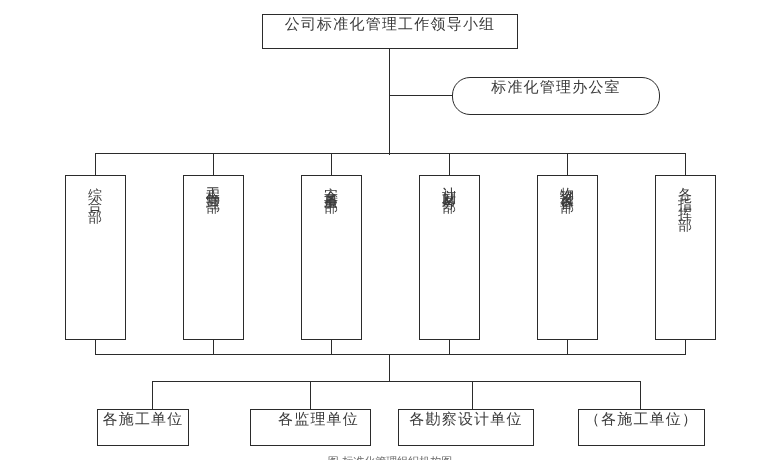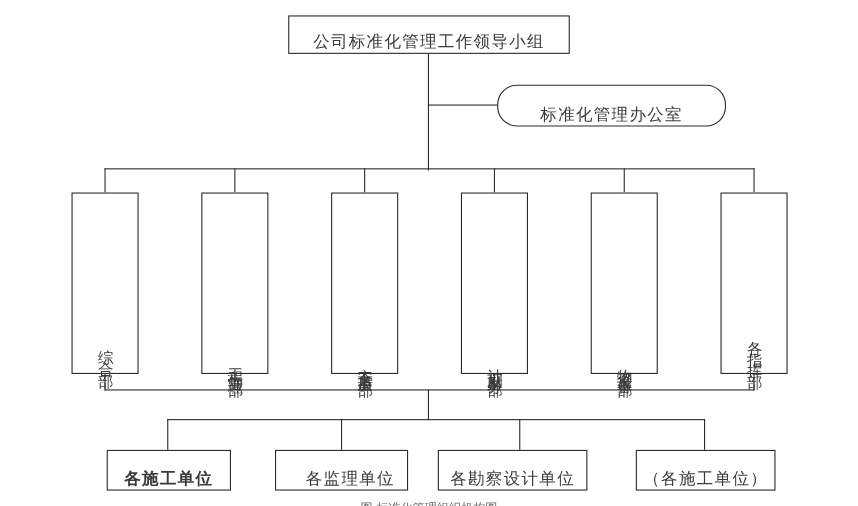--- a/index.html
+++ b/index.html
@@ -14,21 +14,21 @@
     background: #ffffff;
     font-family: "DejaVu Sans", "Liberation Sans", sans-serif;
     overflow: hidden;
   }
   .box {
     position: absolute;
     box-sizing: border-box;
     border: 1.4px solid #2b2b2b;
     background: #ffffff;
     display: flex;
-    align-items: flex-end;
+    align-items: flex-start;
     justify-content: center;
     color: #3a3a3a;
     z-index: 2;
   }
   .box-h {
     font-size: 15px;
     letter-spacing: 1.2px;
     white-space: nowrap;
   }
   .box-v {
@@ -123,21 +123,21 @@
   </div>
 
   <div class="box" style="left:537px; top:175px; width:61px; height:165px;">
     <span class="box-v">物资设备部</span>
   </div>
 
   <div class="box" style="left:655px; top:175px; width:61px; height:165px;">
     <span class="box-v loose2">各指挥部</span>
   </div>
 
-  <div class="box box-h" style="left:97px; top:409px; width:113px; height:37px;font-weight:bold;">
+  <div class="box box-h" style="left:97px; top:409px; width:92px; height:37px;">
     <span>各施工单位</span>
   </div>
 
   <div class="box box-h" style="left:250px; top:409px; width:121px; height:37px;padding-left:16px;">
     <span>各监理单位</span>
   </div>
 
   <div class="box box-h" style="left:398px; top:409px; width:136px; height:37px;">
     <span>各勘察设计单位</span>
   </div>

